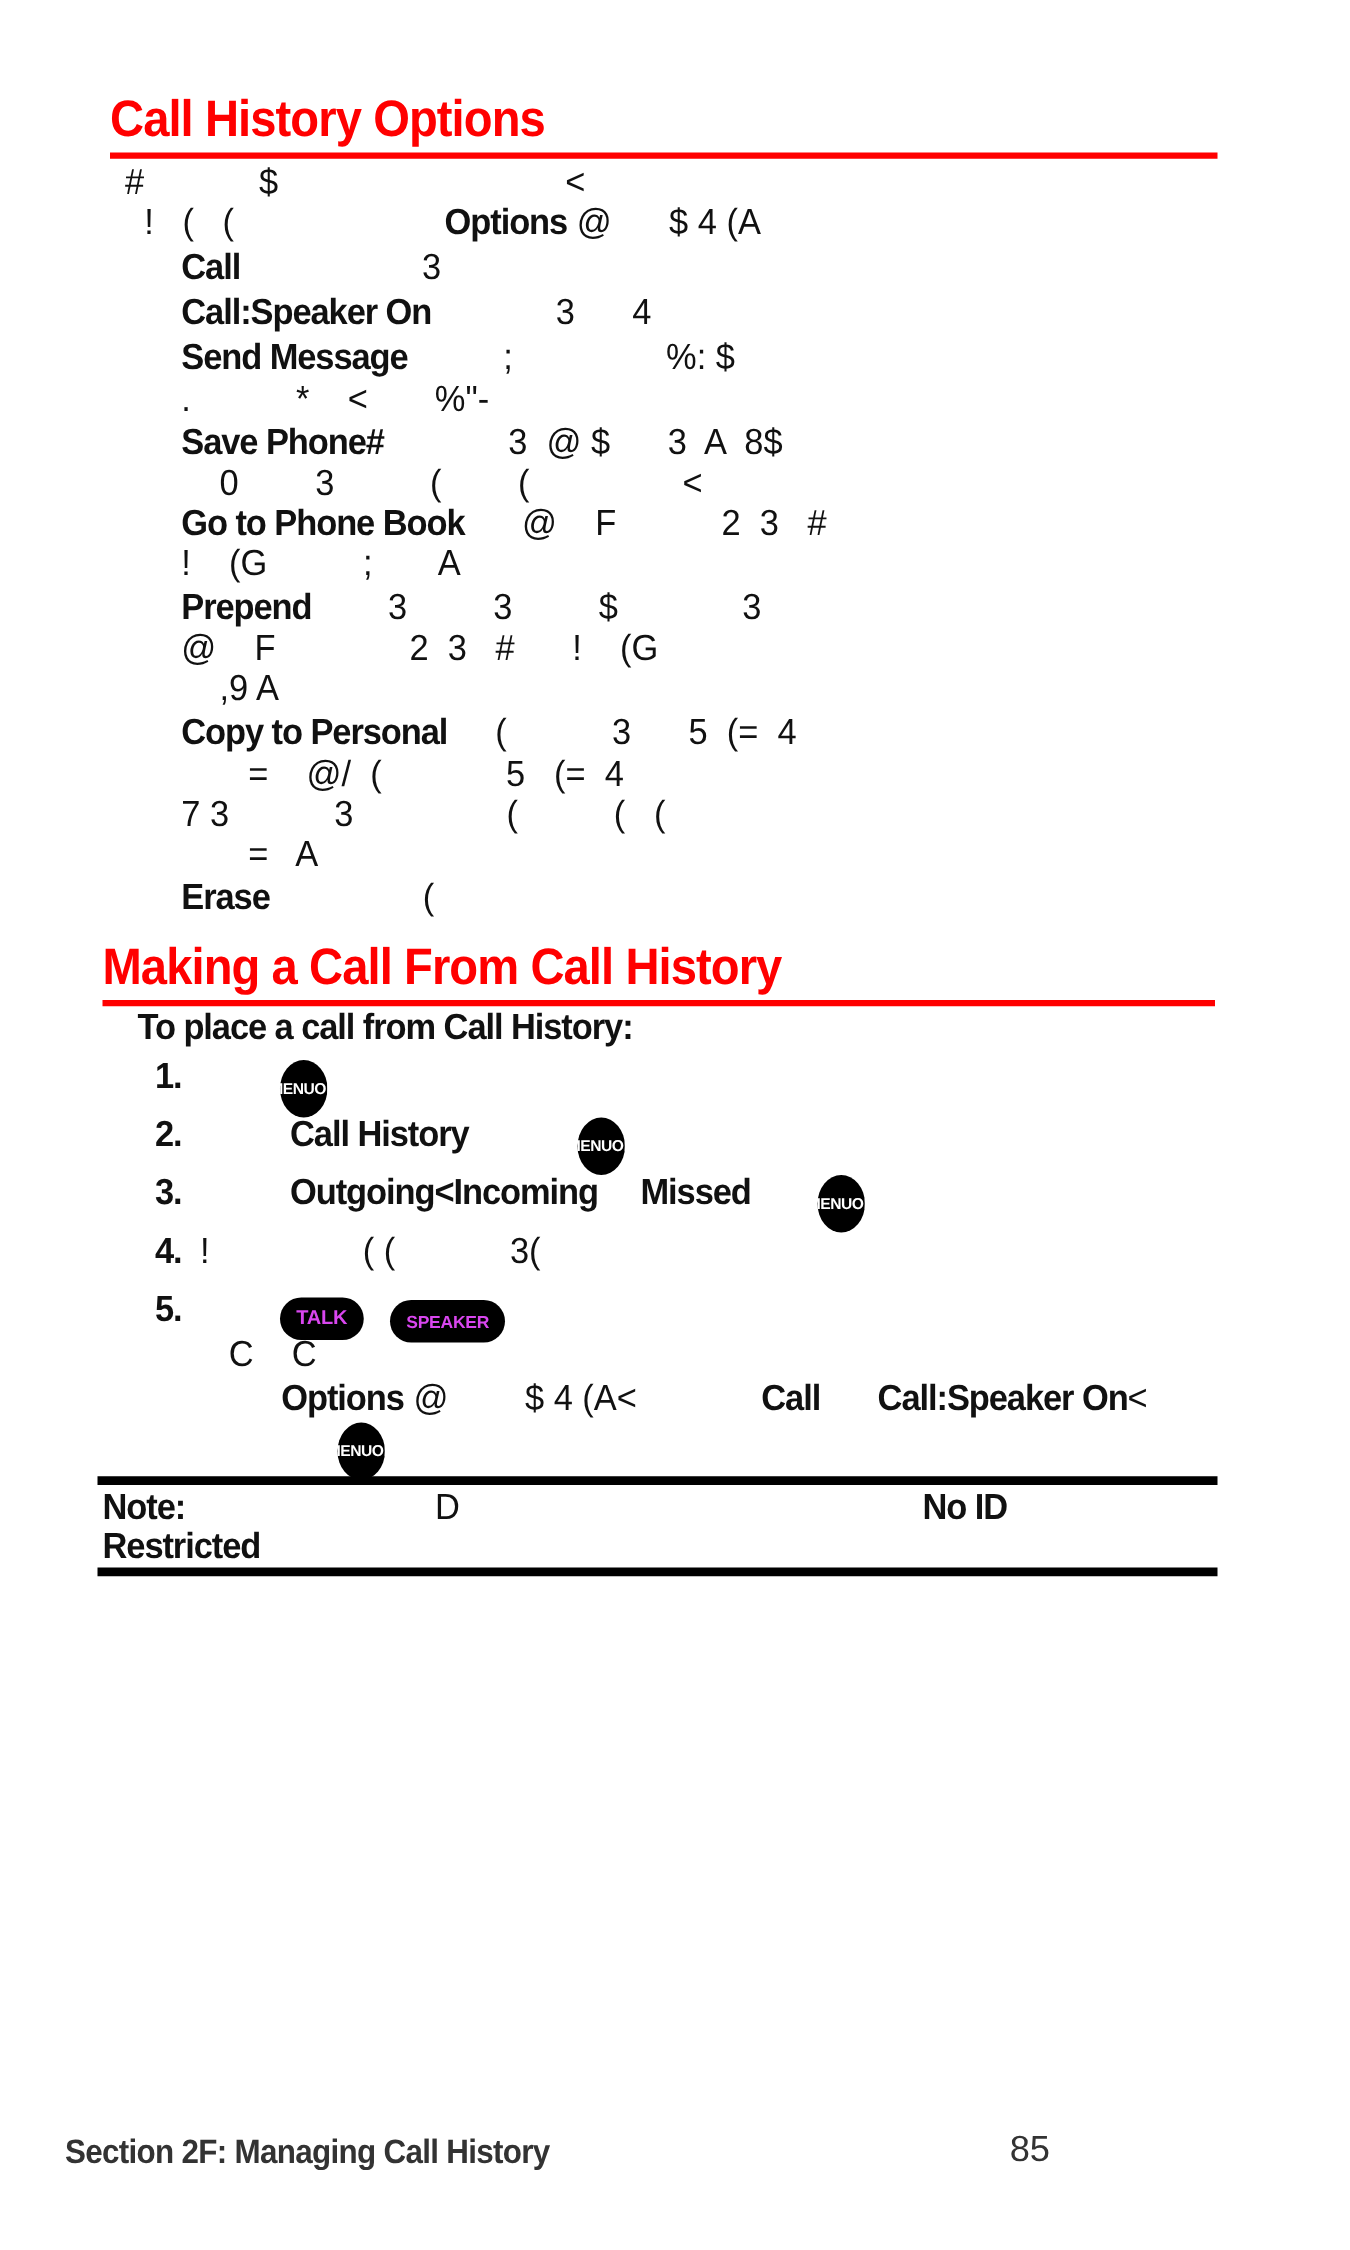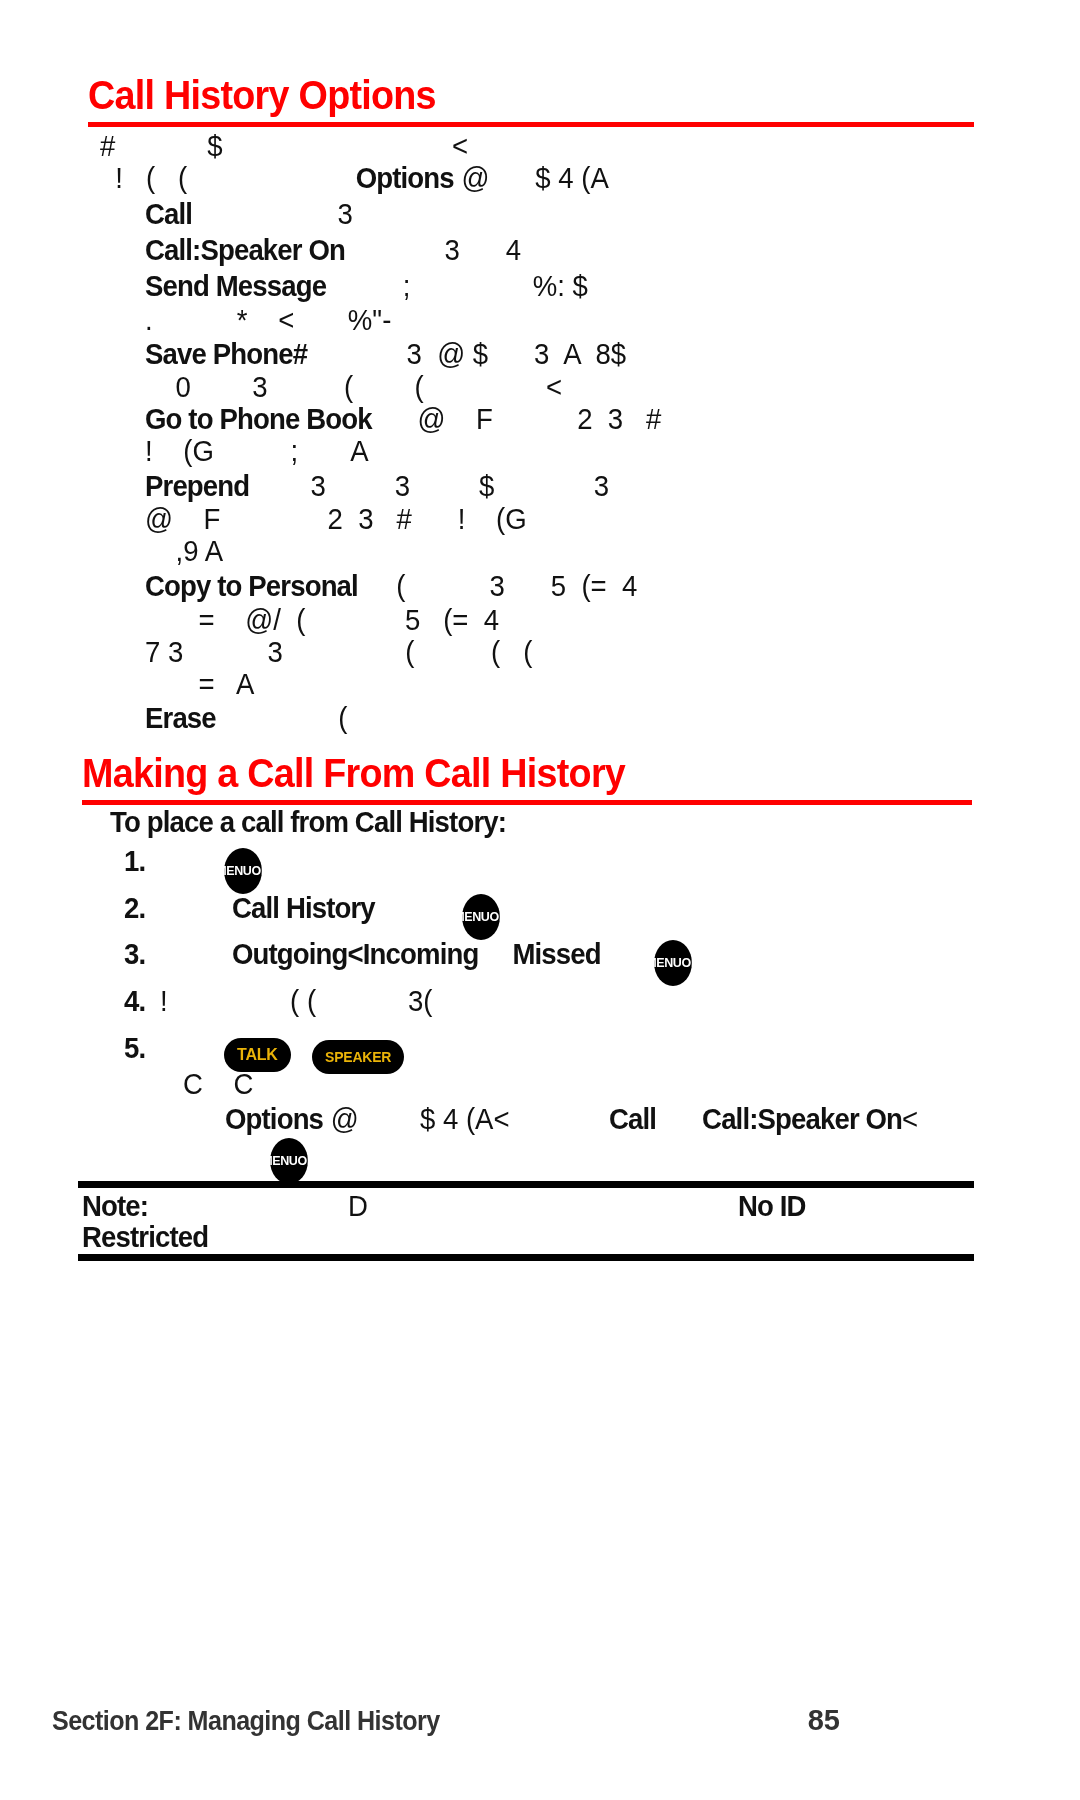--- a/index.html
+++ b/index.html
@@ -76,21 +76,21 @@
     font-weight: bold;
   }
   .key-oval .l1 { font-size: 12.5px; letter-spacing: -0.4px; }
   .key-oval .l2 { font-size: 12.5px; letter-spacing: -0.2px; }
 
   .key-pill {
     position: absolute;
     height: 34px;
     background: #000000;
     border-radius: 17px;
-    color: #eab308;
+    color: #d946ef;
     display: flex;
     align-items: center;
     justify-content: center;
     font-weight: bold;
     font-size: 16px;
     letter-spacing: -0.2px;
     padding: 0 13px;
     box-sizing: border-box;
   }
 
@@ -107,21 +107,21 @@
     font-weight: bold;
     font-size: 27px;
     color: #333333;
     letter-spacing: -0.6px;
     white-space: nowrap;
     transform: scaleX(0.93);
     transform-origin: left center;
   }
   .footer-page {
     position: absolute;
-    font-weight: bold;
+    font-weight: normal;
     font-size: 29px;
     color: #333333;
     right: 80px;
     text-align: right;
   }
 </style>
 </head>
 <body>
 
 <div class="page">

